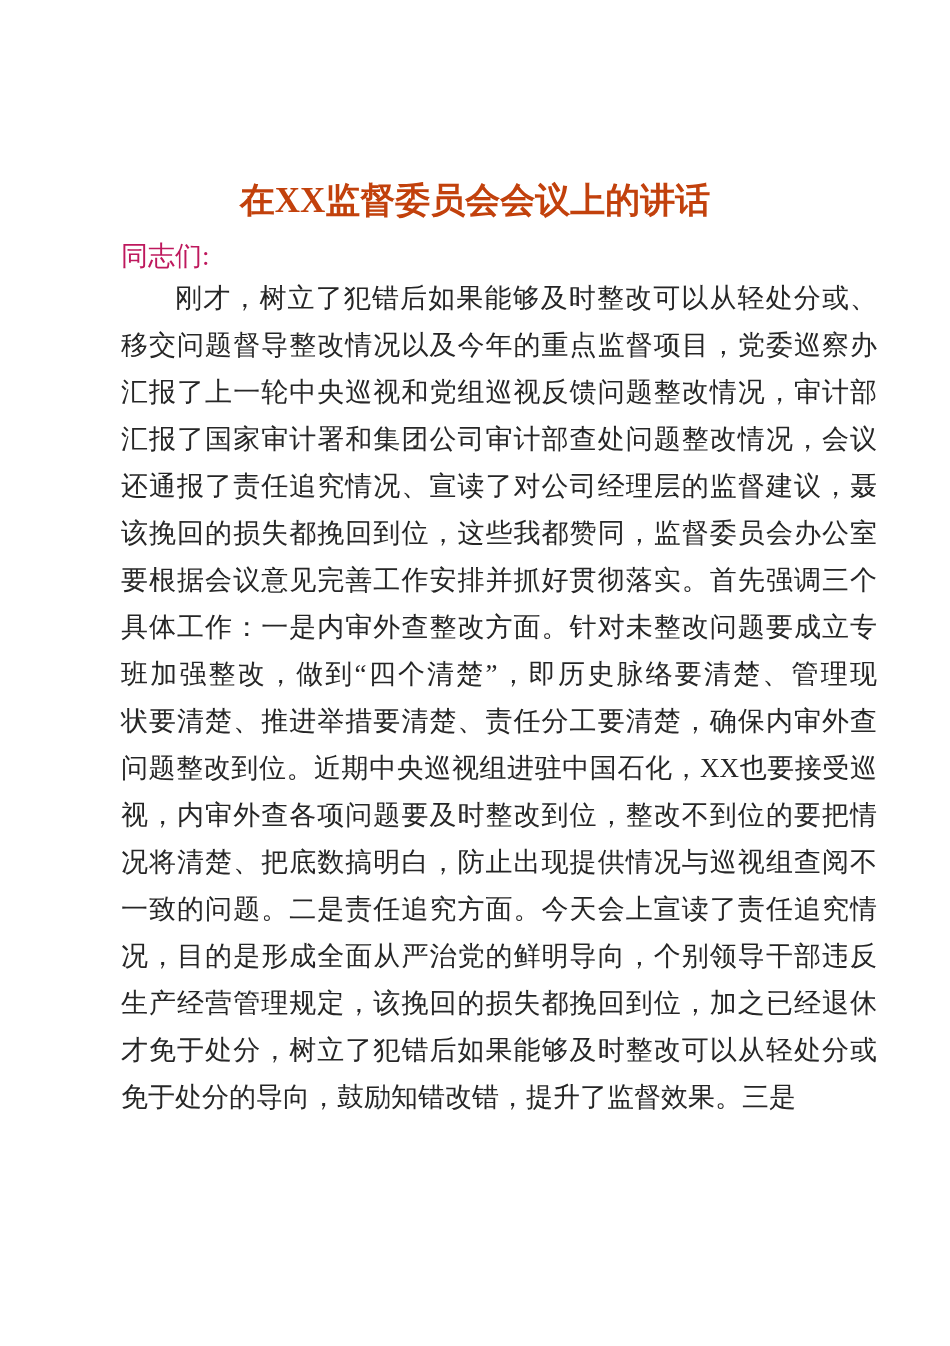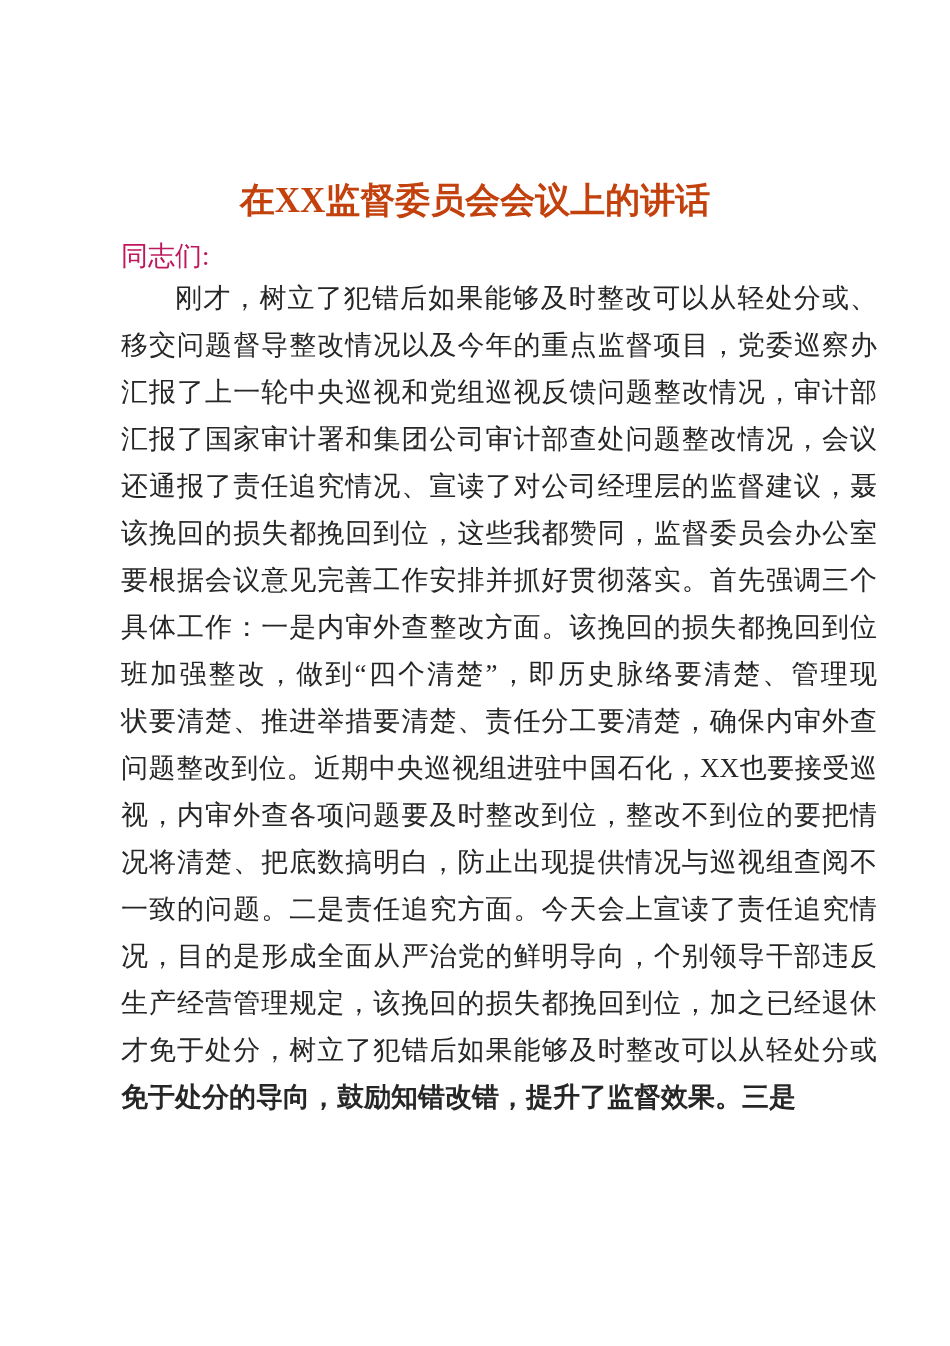--- a/index.html
+++ b/index.html
@@ -41,39 +41,39 @@
     color: #262626;
     font-size: 27px;
   }
   .line {
     height: 47px;
     line-height: 47px;
     text-align: justify;
     text-align-last: justify;
   }
   .line.first { text-indent: 54px; }
-  .line.last { text-align: left; text-align-last: left; font-weight: bold; }
+  .line.last { text-align: left; text-align-last: left; }
 </style>
 </head>
 <body>
 
 <div class="page">
   <h1 class="doc-title">在XX监督委员会会议上的讲话</h1>
 
   <div class="salutation">同志们:</div>
 
   <div class="doc-body" id="paragraph-lines">
       <div class="line first">刚才，树立了犯错后如果能够及时整改可以从轻处分或、</div>
       <div class="line">移交问题督导整改情况以及今年的重点监督项目，党委巡察办</div>
       <div class="line">汇报了上一轮中央巡视和党组巡视反馈问题整改情况，审计部</div>
       <div class="line">汇报了国家审计署和集团公司审计部查处问题整改情况，会议</div>
       <div class="line">还通报了责任追究情况、宣读了对公司经理层的监督建议，聂</div>
       <div class="line">该挽回的损失都挽回到位，这些我都赞同，监督委员会办公室</div>
       <div class="line">要根据会议意见完善工作安排并抓好贯彻落实。首先强调三个</div>
-      <div class="line">具体工作：一是内审外查整改方面。该挽回的损失都挽回到位</div>
+      <div class="line">具体工作：一是内审外查整改方面。针对未整改问题要成立专</div>
       <div class="line">班加强整改，做到“四个清楚”，即历史脉络要清楚、管理现</div>
       <div class="line">状要清楚、推进举措要清楚、责任分工要清楚，确保内审外查</div>
       <div class="line">问题整改到位。近期中央巡视组进驻中国石化，XX也要接受巡</div>
       <div class="line">视，内审外查各项问题要及时整改到位，整改不到位的要把情</div>
       <div class="line">况将清楚、把底数搞明白，防止出现提供情况与巡视组查阅不</div>
       <div class="line">一致的问题。二是责任追究方面。今天会上宣读了责任追究情</div>
       <div class="line">况，目的是形成全面从严治党的鲜明导向，个别领导干部违反</div>
       <div class="line">生产经营管理规定，该挽回的损失都挽回到位，加之已经退休</div>
       <div class="line">才免于处分，树立了犯错后如果能够及时整改可以从轻处分或</div>
       <div class="line last">免于处分的导向，鼓励知错改错，提升了监督效果。三是</div>

